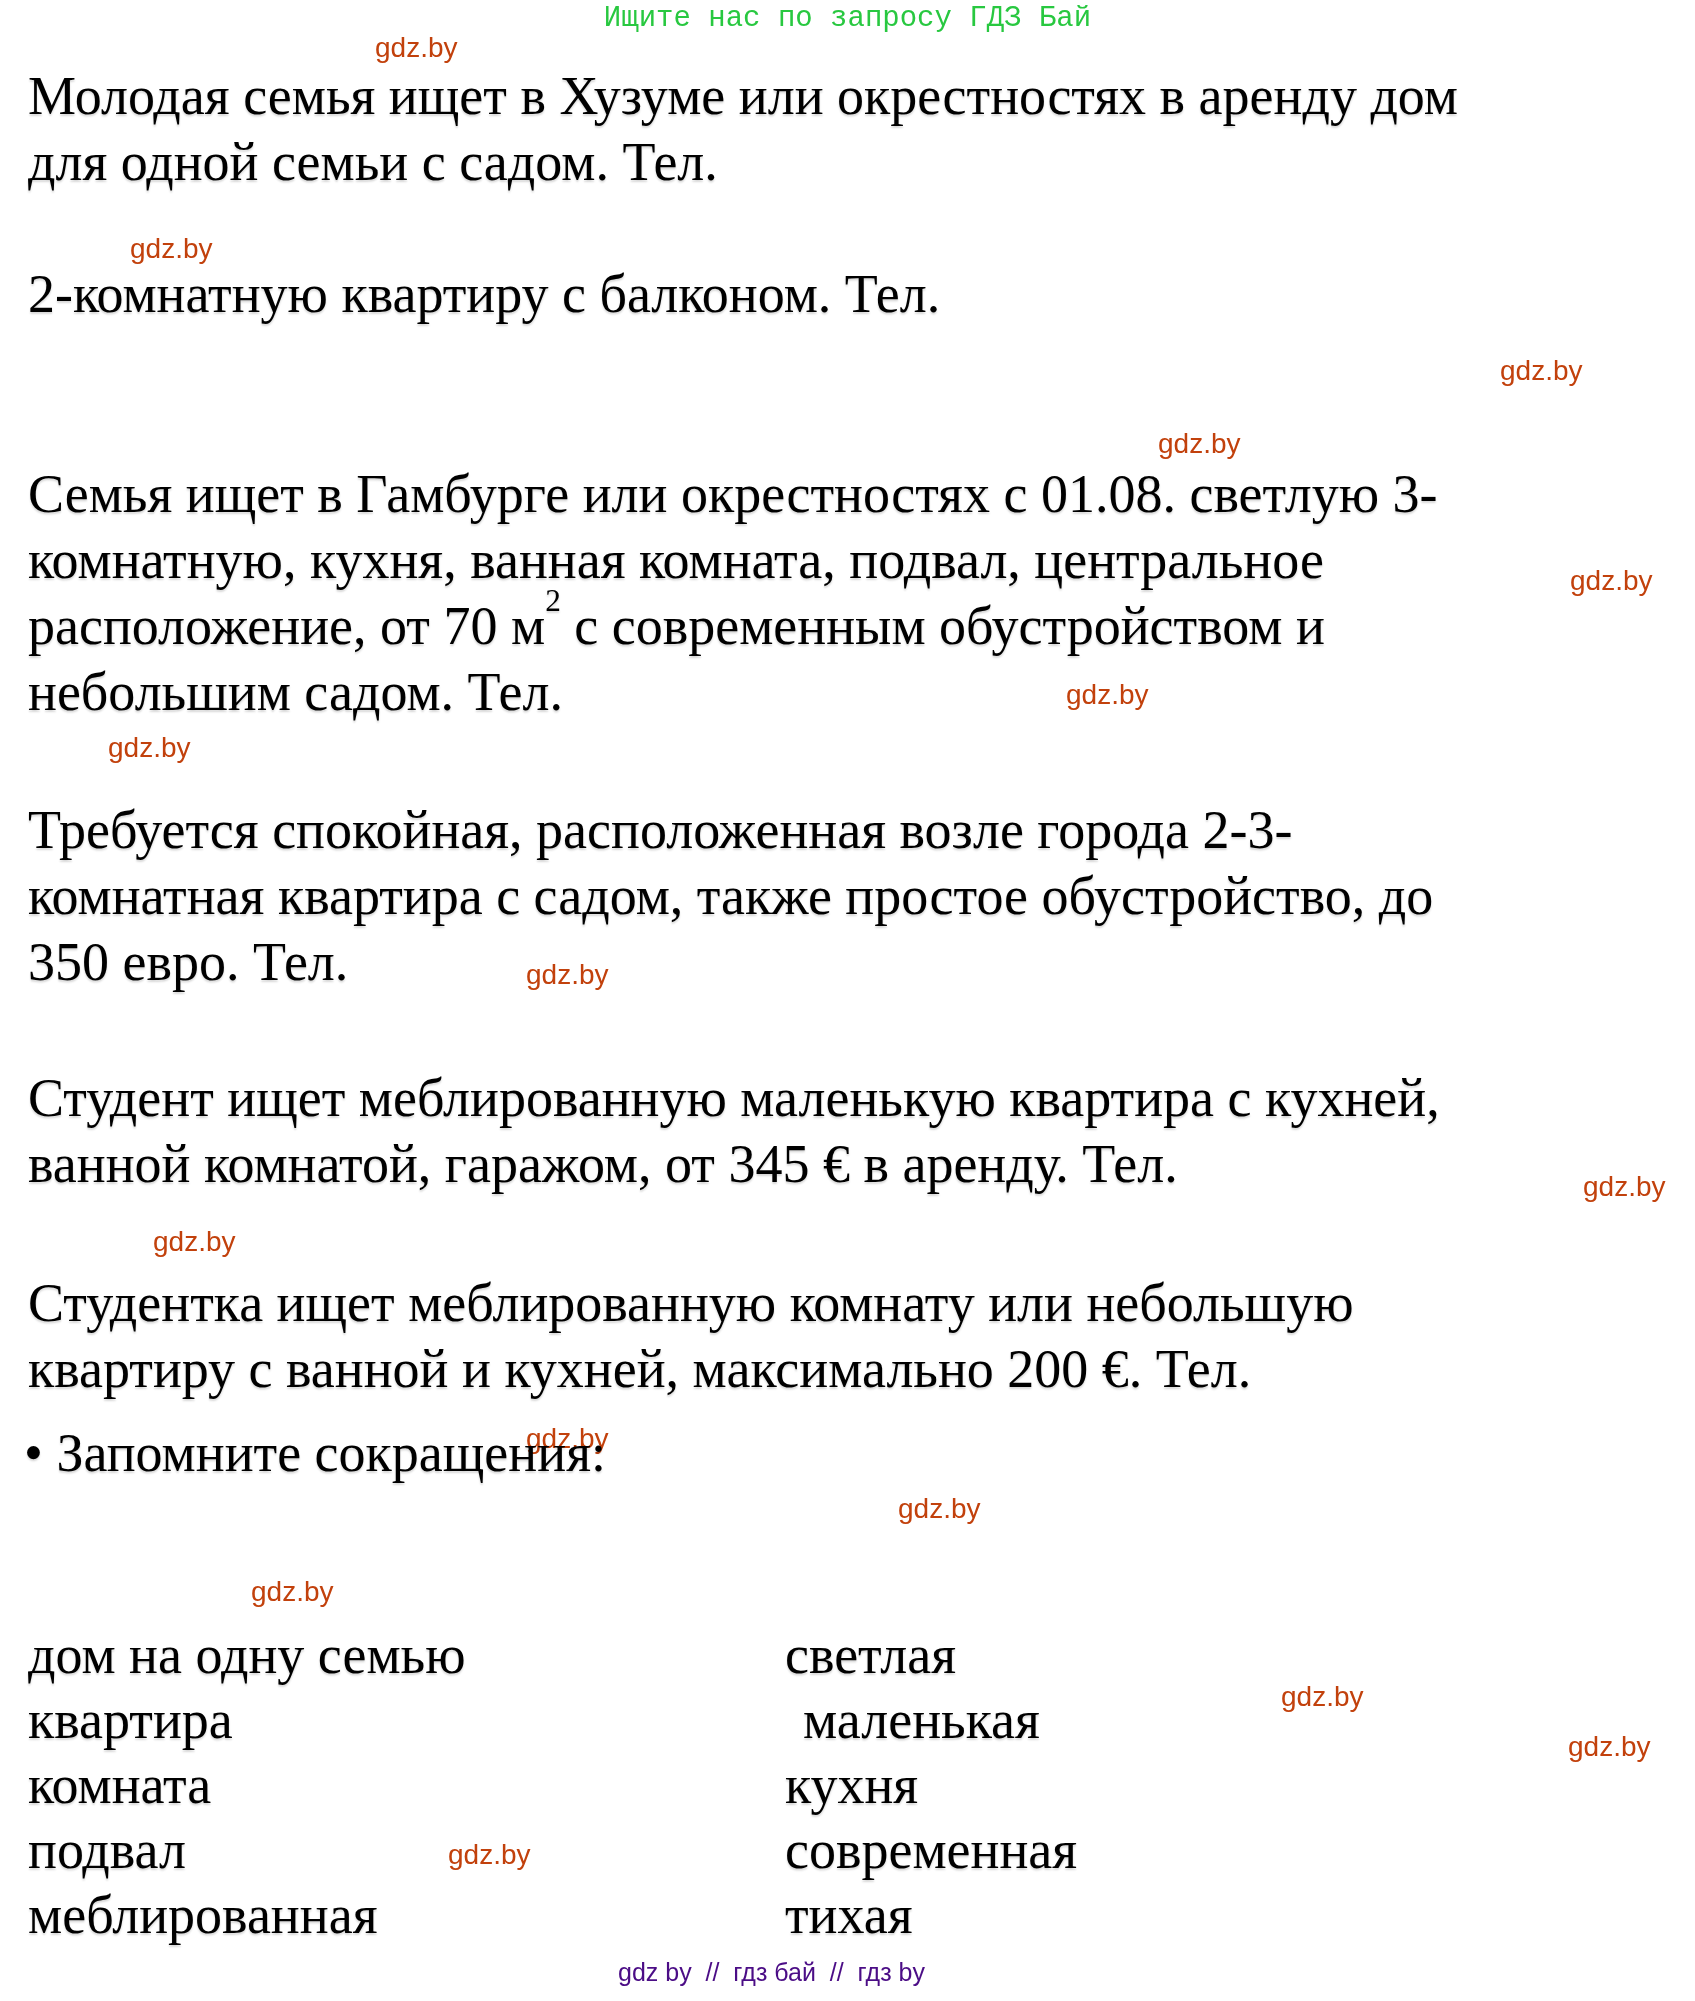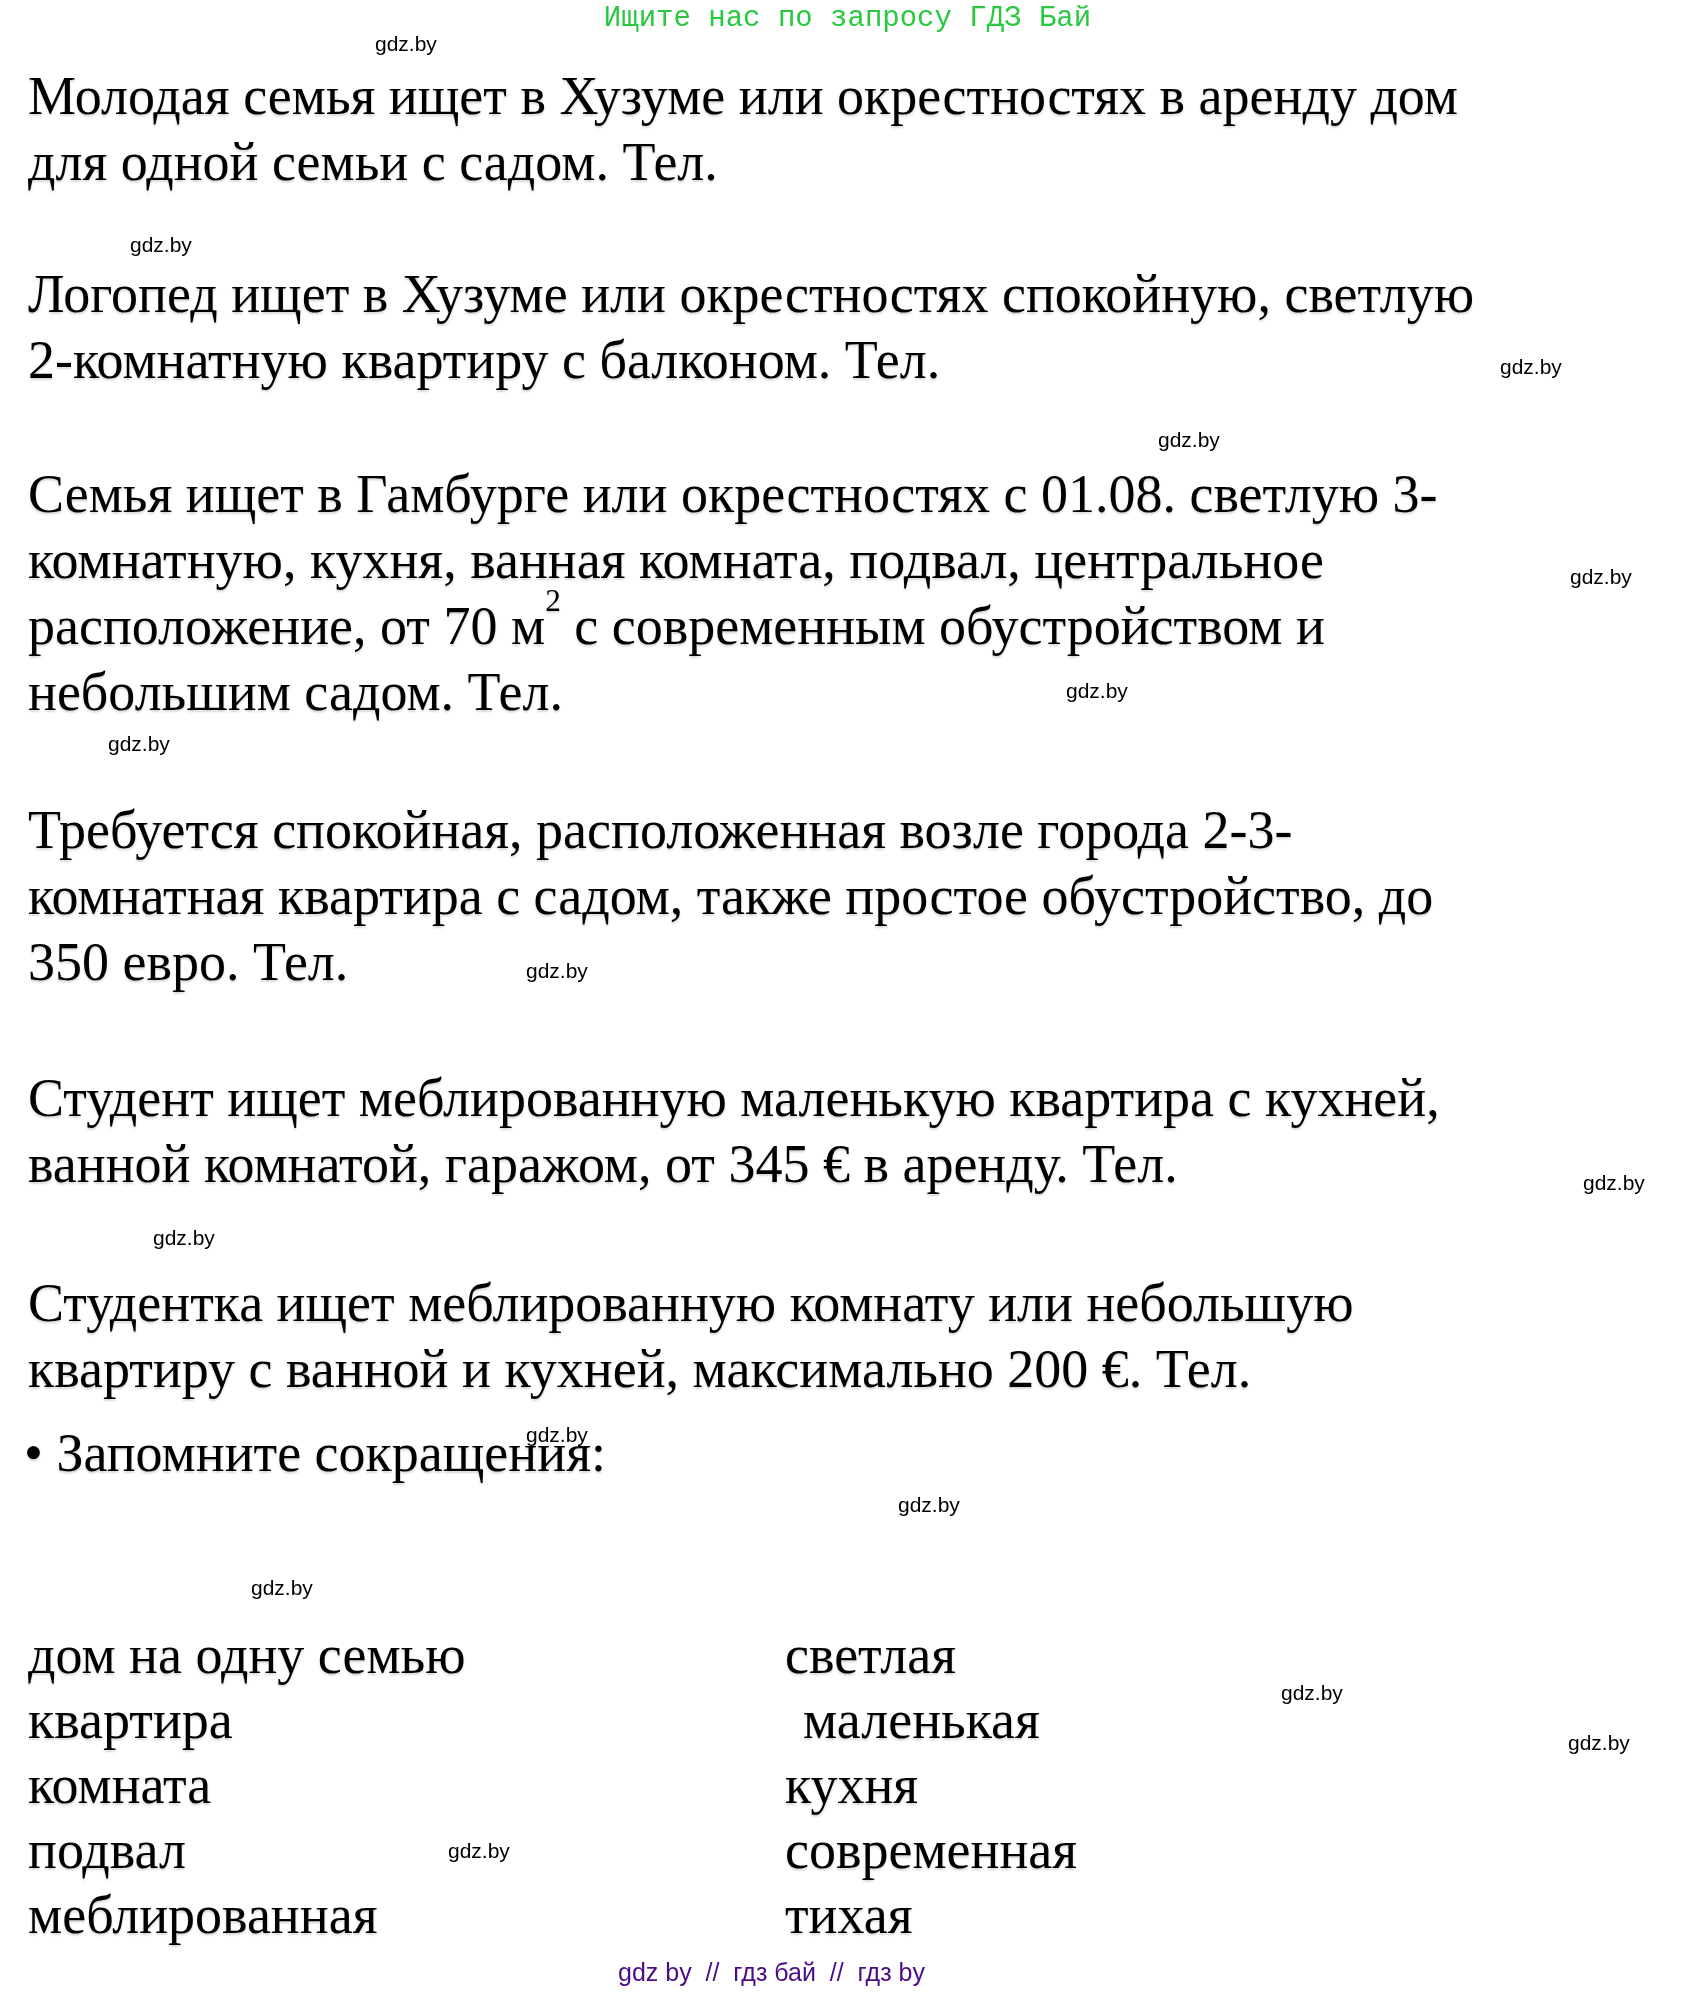--- a/index.html
+++ b/index.html
@@ -18,22 +18,22 @@
   .promo{
     position:absolute;top:2px;left:0;right:0;
     text-align:center;
     font-family:Liberation Mono, monospace;
     font-size:29px;font-weight:500;
     color:var(--accent-green);
   }
   .wm{
     position:absolute;
     font-family:"Liberation Sans", sans-serif;
-    font-size:21px;
-    color:#000000;
+    font-size:28px;
+    color:#c2410c;
     white-space:nowrap;
   }
   .ad{
     position:absolute;left:28px;
     font-size:54px;line-height:66px;
     text-shadow:0 2px 2px rgba(40,40,40,.18);
   }
   .ad .line{white-space:nowrap;}
   .ad sup{
     font-size:58%;
@@ -84,21 +84,20 @@
 <span class="wm" style="left:1281px;top:1681px">gdz.by</span>
 <span class="wm" style="left:1568px;top:1731px">gdz.by</span>
 <span class="wm" style="left:448px;top:1839px">gdz.by</span>
 
 <div class="ad" style="top:63px">
   <div class="line">Молодая семья ищет в Хузуме или окрестностях в аренду дом</div>
   <div class="line">для одной семьи с садом. Тел.</div>
 </div>
 
 <div class="ad" style="top:261px">
-  <div class="line">Логопед ищет в Хузуме или окрестностях спокойную, светлую</div>
   <div class="line">2-комнатную квартиру с балконом. Тел.</div>
 </div>
 
 <div class="ad" style="top:461px">
   <div class="line">Семья ищет в Гамбурге или окрестностях с 01.08. светлую 3-</div>
   <div class="line">комнатную, кухня, ванная комната, подвал, центральное</div>
   <div class="line"><span>расположение, от 70 м</span><sup>2</sup><span> с современным обустройством и</span></div>
   <div class="line">небольшим садом. Тел.</div>
 </div>
 

